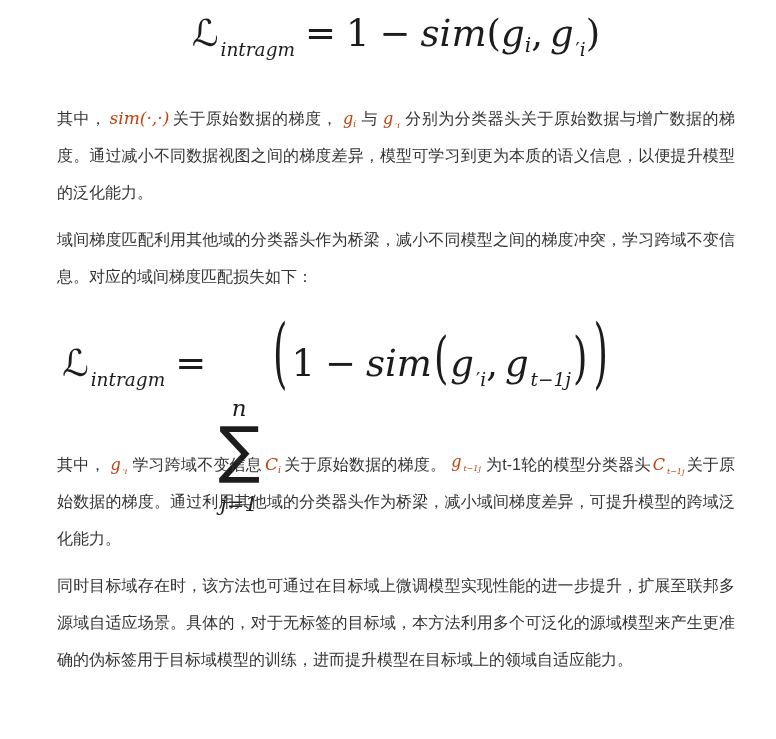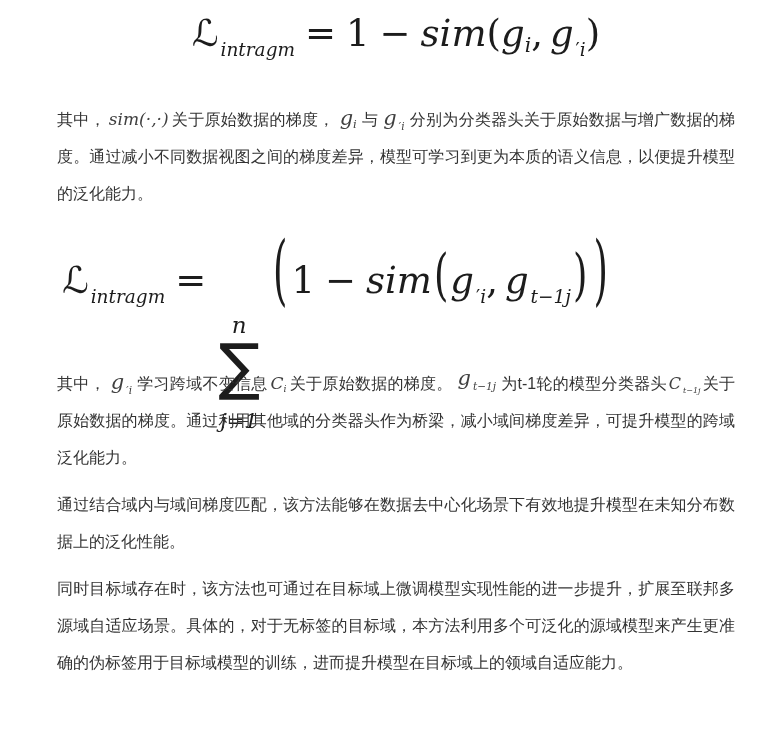--- a/index.html
+++ b/index.html
@@ -41,22 +41,22 @@
   
   .bp-outer { display: inline-block; transform: scaleY(2.05); transform-origin: 50% 58%; margin: 0 4px; }
   .bp-inner { display: inline-block; transform: scaleY(1.5);  transform-origin: 50% 58%; margin: 0 2px; }
 
   
   p.para { font-size: 16px; line-height: 37px; margin: 0 0 10px 0;
            text-align: justify; color: #333333; }
   p.para:last-child { margin-bottom: 0; }
 
   
-  .im { font-family: "DejaVu Serif", serif; font-style: italic; color: #404040; }
-  .im-lg { font-size: 21px; margin: 0 5px; }
+  .im { font-family: "DejaVu Serif", serif; font-style: italic; color: #c2410c; }
+  .im-lg { font-size: 16px; margin: 0 5px; }
   .im-md { font-size: 17px; margin: 0 3px; }
   .im-sm { font-size: 16px; margin: 0 2px; }
   .im-raise { vertical-align: 0.18em; }
   .im .ms { vertical-align: -0.5em; }
 </style>
 </head>
 <body>
 
 <div class="page">
 
@@ -66,20 +66,21 @@
       </span><span class="op">=</span><span>1</span><span class="op">−</span><span class="it">sim</span><span>(</span><span class="it">g</span><sub class="sm">i</sub><span class="sep">,</span><span class="it">g</span><span class="ms">
         <span class="t">′</span>
         <span class="b it">i</span>
       </span><span>)</span></div>
 
   <p class="para"><span>其中，</span><span class="im im-md">sim(·,·)</span><span>关于原始数据的梯度，</span><span class="im im-lg"><span>g</span><sub class="sm">i</sub></span><span>与</span><span class="im im-lg"><span>g</span><span class="ms">
           <span class="t">′</span>
           <span class="b">i</span>
         </span></span><span>分别为分类器头关于原始数据与增广数据的梯度。通过减小不同数据视图之间的梯度差异，模型可学习到更为本质的语义信息，以便提升模型的泛化能力。</span></p>
 
+  <p class="para"><span>域间梯度匹配利用其他域的分类器头作为桥梁，减小不同模型之间的梯度冲突，学习跨域不变信息。对应的域间梯度匹配损失如下：</span></p>
 
   <div class="formula f2"><span class="scr">ℒ</span><span class="ms">
         <span class="t it">intra</span>
         <span class="b it">gm</span>
       </span><span class="op">=</span><span class="sum">
         <span class="sum-n">n</span>
         <span class="sum-s">∑</span>
         <span class="sum-j">j=1</span>
       </span><span class="bp-outer">(</span><span>1</span><span class="op">−</span><span class="it">sim</span><span class="bp-inner">(</span><span class="it">g</span><span class="ms">
         <span class="t">′</span>
@@ -93,17 +94,16 @@
           <span class="t">′</span>
           <span class="b">i</span>
         </span></span><span>学习跨域不变信息</span><span class="im im-md"><span>C</span><sub class="sm">i</sub></span><span>关于原始数据的梯度。</span><span class="im im-lg im-raise"><span>g</span><span class="ms">
           <span class="t">t−1</span>
           <span class="b">j</span>
         </span></span><span>为t-1轮的模型分类器头</span><span class="im im-sm"><span>C</span><span class="ms">
           <span class="t">t−1</span>
           <span class="b">j</span>
         </span></span><span>关于原始数据的梯度。通过利用其他域的分类器头作为桥梁，减小域间梯度差异，可提升模型的跨域泛化能力。</span></p>
 
-  <p class="para"><span>通过结合域内与域间梯度匹配，该方法能够在数据去中心化场景下有效地提升模型在未知分布数据上的泛化性能。</span></p>
 
   <p class="para"><span>同时目标域存在时，该方法也可通过在目标域上微调模型实现性能的进一步提升，扩展至联邦多源域自适应场景。具体的，对于无标签的目标域，本方法利用多个可泛化的源域模型来产生更准确的伪标签用于目标域模型的训练，进而提升模型在目标域上的领域自适应能力。</span></p>
 
 </div>
 
 </body></html>

